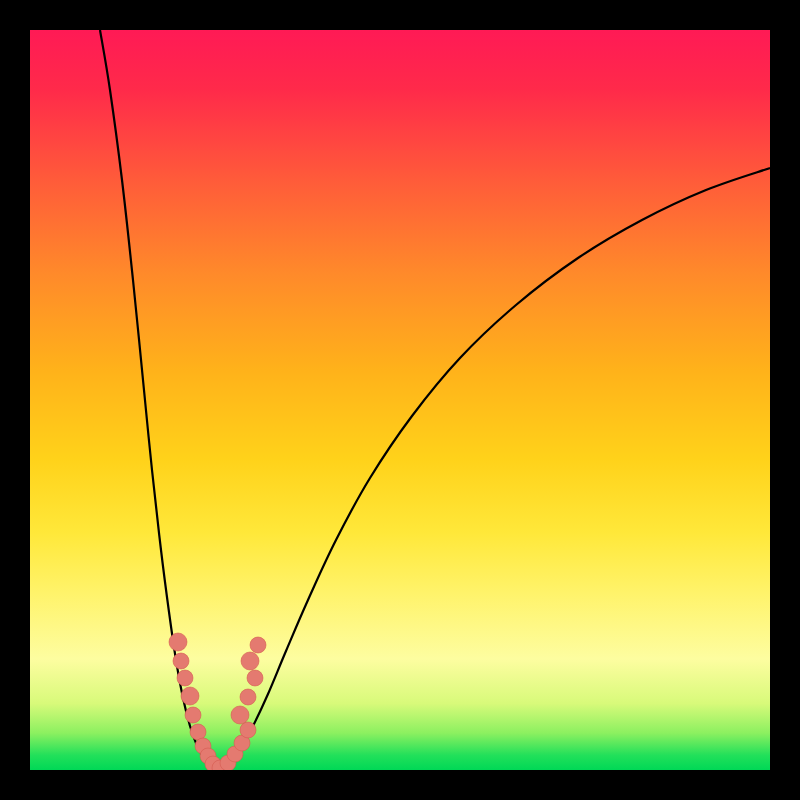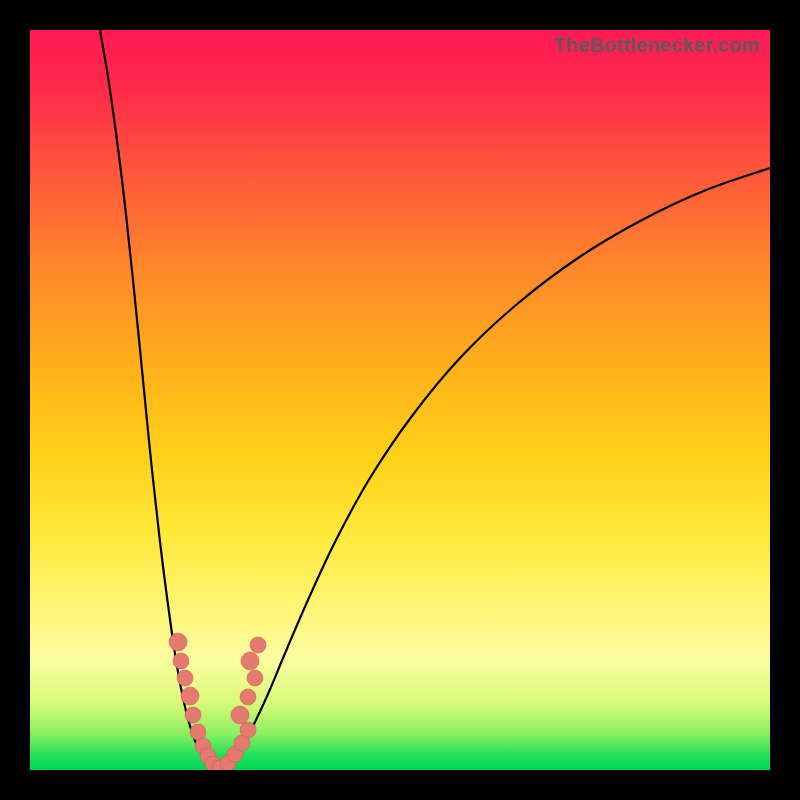--- a/index.html
+++ b/index.html
@@ -64,21 +64,20 @@
     fill: #e47a70;
     stroke: #d55a50;
     stroke-width: 0.6;
   }
 </style>
 </head>
 <body>
 
 <div class="frame">
   <div class="plot-area">
-    <div class="watermark" style="right: 10px;">TheBottlenecker.com</div>
     <svg class="curves" viewBox="0 0 740 740" preserveAspectRatio="none">
       <path id="left-branch" class="curve" d="M 70 0 C 71.80 10.80, 76.04 33.00, 80 60 C 83.96 87.00, 87.86 115.80, 92 150 C 96.14 184.20, 99.22 214.00, 103 250 C 106.78 286.00, 109.58 315.80, 113 350 C 116.42 384.20, 118.76 409.40, 122 440 C 125.24 470.60, 127.94 494.44, 131 520 C 134.06 545.56, 136.30 562.20, 139 582 C 141.70 601.80, 143.48 614.52, 146 630 C 148.52 645.48, 150.48 656.12, 153 668 C 155.52 679.88, 157.66 687.90, 160 696 C 162.34 704.10, 163.84 707.78, 166 713 C 168.16 718.22, 169.84 721.40, 172 725 C 174.16 728.60, 175.84 730.66, 178 733 C 180.16 735.34, 182.20 736.74, 184 738 C 185.80 739.26, 187.28 739.64, 188 740"></path>
       <path id="right-branch" class="curve" d="M 188 740 C 189.08 739.46, 191.48 738.80, 194 737 C 196.52 735.20, 198.76 733.78, 202 730 C 205.24 726.22, 208.04 722.48, 212 716 C 215.96 709.52, 219.32 703.36, 224 694 C 228.68 684.64, 232.24 677.14, 238 664 C 243.76 650.86, 248.80 637.92, 256 621 C 263.20 604.08, 269.00 589.98, 278 570 C 287.00 550.02, 294.84 531.96, 306 510 C 317.16 488.04, 326.32 470.32, 340 448 C 353.68 425.68, 365.80 407.60, 382 386 C 398.20 364.40, 411.28 347.98, 430 328 C 448.72 308.02, 464.76 293.00, 486 275 C 507.24 257.00, 525.32 243.30, 548 228 C 570.68 212.70, 588.96 202.24, 612 190 C 635.04 177.76, 652.96 169.36, 676 160 C 699.04 150.64, 728.48 141.96, 740 138"></path>
       <g id="dots-group">
           <circle cx="148" cy="612" r="9" class="dot"></circle>
           <circle cx="151" cy="631" r="8" class="dot"></circle>
           <circle cx="155" cy="648" r="8" class="dot"></circle>
           <circle cx="160" cy="666" r="9" class="dot"></circle>
           <circle cx="163" cy="685" r="8" class="dot"></circle>
           <circle cx="168" cy="702" r="8" class="dot"></circle>

